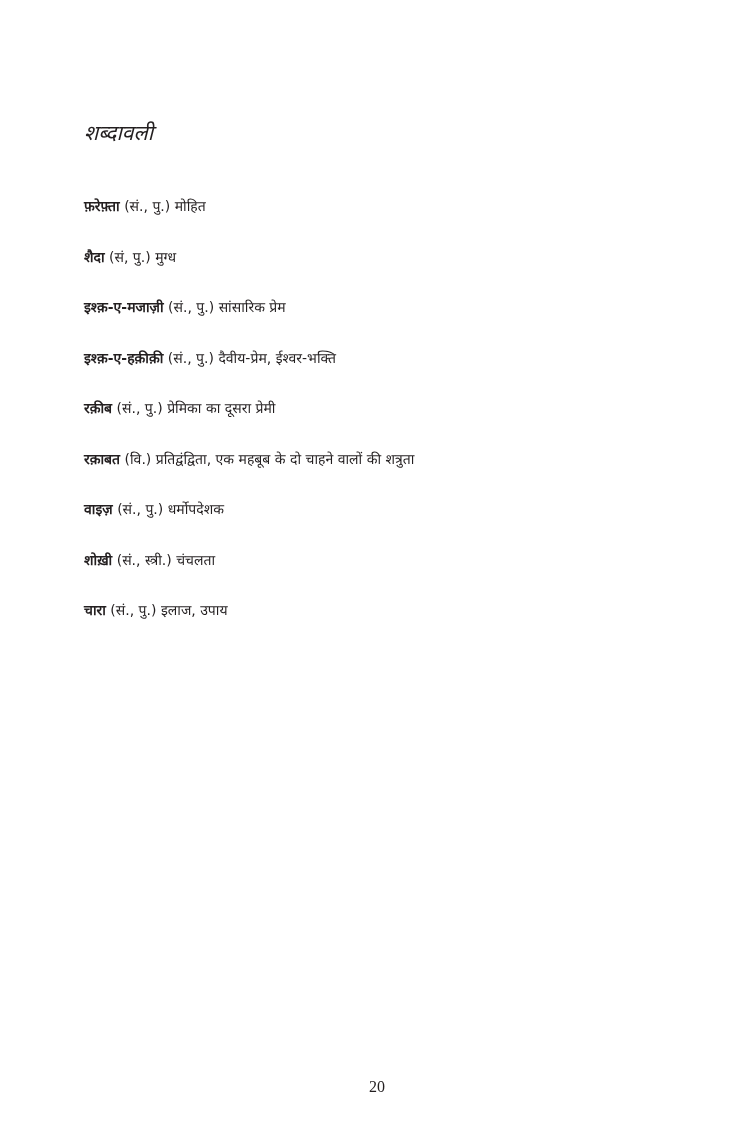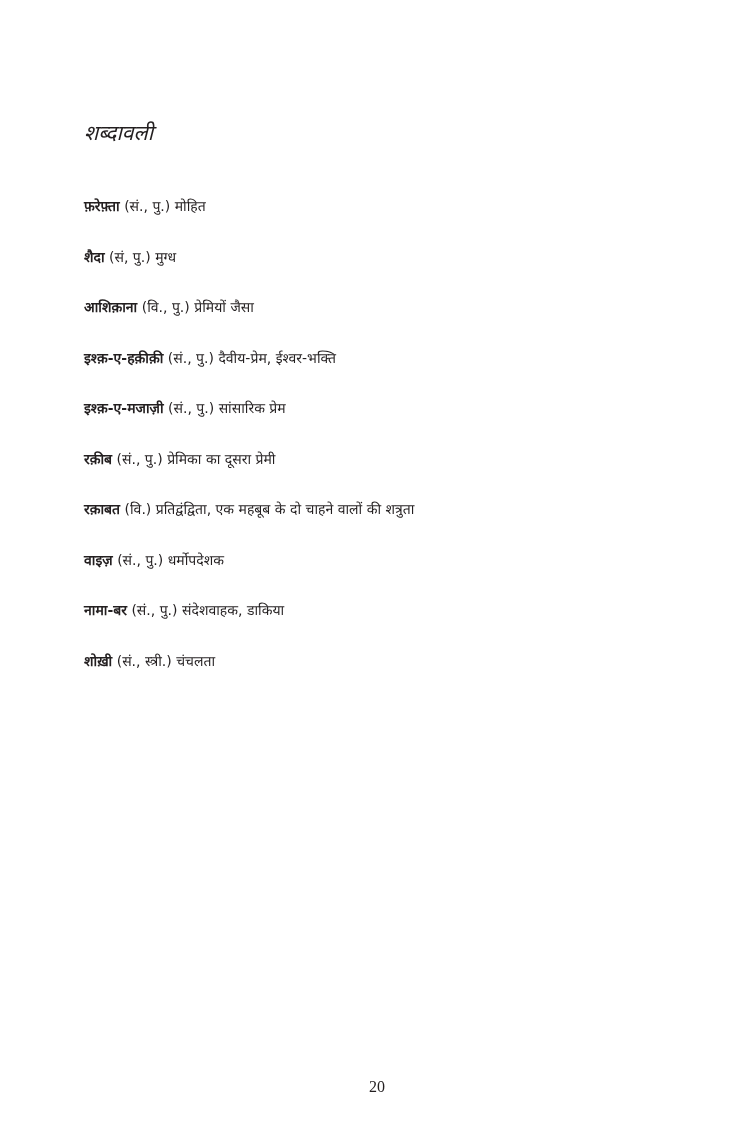--- a/index.html
+++ b/index.html
@@ -72,55 +72,50 @@
       <span class="term">फ़रेफ़्ता</span>
       <span class="grammar">(सं., पु.)</span>
       <span class="meaning">मोहित</span>
     </li>
     <li class="entry">
       <span class="term">शैदा</span>
       <span class="grammar">(सं, पु.)</span>
       <span class="meaning">मुग्ध</span>
     </li>
     <li class="entry">
-      <span class="term">आशिक़ाना</span>
-      <span class="grammar">(वि., पु.)</span>
-      <span class="meaning">प्रेमियों जैसा</span>
+      <span class="term">इश्क़-ए-मजाज़ी</span>
+      <span class="grammar">(सं., पु.)</span>
+      <span class="meaning">सांसारिक प्रेम</span>
     </li>
     <li class="entry">
       <span class="term">इश्क़-ए-हक़ीक़ी</span>
       <span class="grammar">(सं., पु.)</span>
       <span class="meaning">दैवीय-प्रेम, ईश्वर-भक्ति</span>
-    </li>
-    <li class="entry">
-      <span class="term">इश्क़-ए-मजाज़ी</span>
-      <span class="grammar">(सं., पु.)</span>
-      <span class="meaning">सांसारिक प्रेम</span>
     </li>
     <li class="entry">
       <span class="term">रक़ीब</span>
       <span class="grammar">(सं., पु.)</span>
       <span class="meaning">प्रेमिका का दूसरा प्रेमी</span>
     </li>
     <li class="entry">
       <span class="term">रक़ाबत</span>
       <span class="grammar">(वि.)</span>
       <span class="meaning">प्रतिद्वंद्विता, एक महबूब के दो चाहने वालों की शत्रुता</span>
     </li>
     <li class="entry">
       <span class="term">वाइज़</span>
       <span class="grammar">(सं., पु.)</span>
       <span class="meaning">धर्मोपदेशक</span>
     </li>
     <li class="entry">
-      <span class="term">नामा-बर</span>
-      <span class="grammar">(सं., पु.)</span>
-      <span class="meaning">संदेशवाहक, डाकिया</span>
-    </li>
-    <li class="entry">
       <span class="term">शोख़ी</span>
       <span class="grammar">(सं., स्त्री.)</span>
       <span class="meaning">चंचलता</span>
+    </li>
+    <li class="entry">
+      <span class="term">चारा</span>
+      <span class="grammar">(सं., पु.)</span>
+      <span class="meaning">इलाज, उपाय</span>
     </li>
   </ul>
 
   <div class="page-number">20</div>
 </div>
 
 </body></html>

